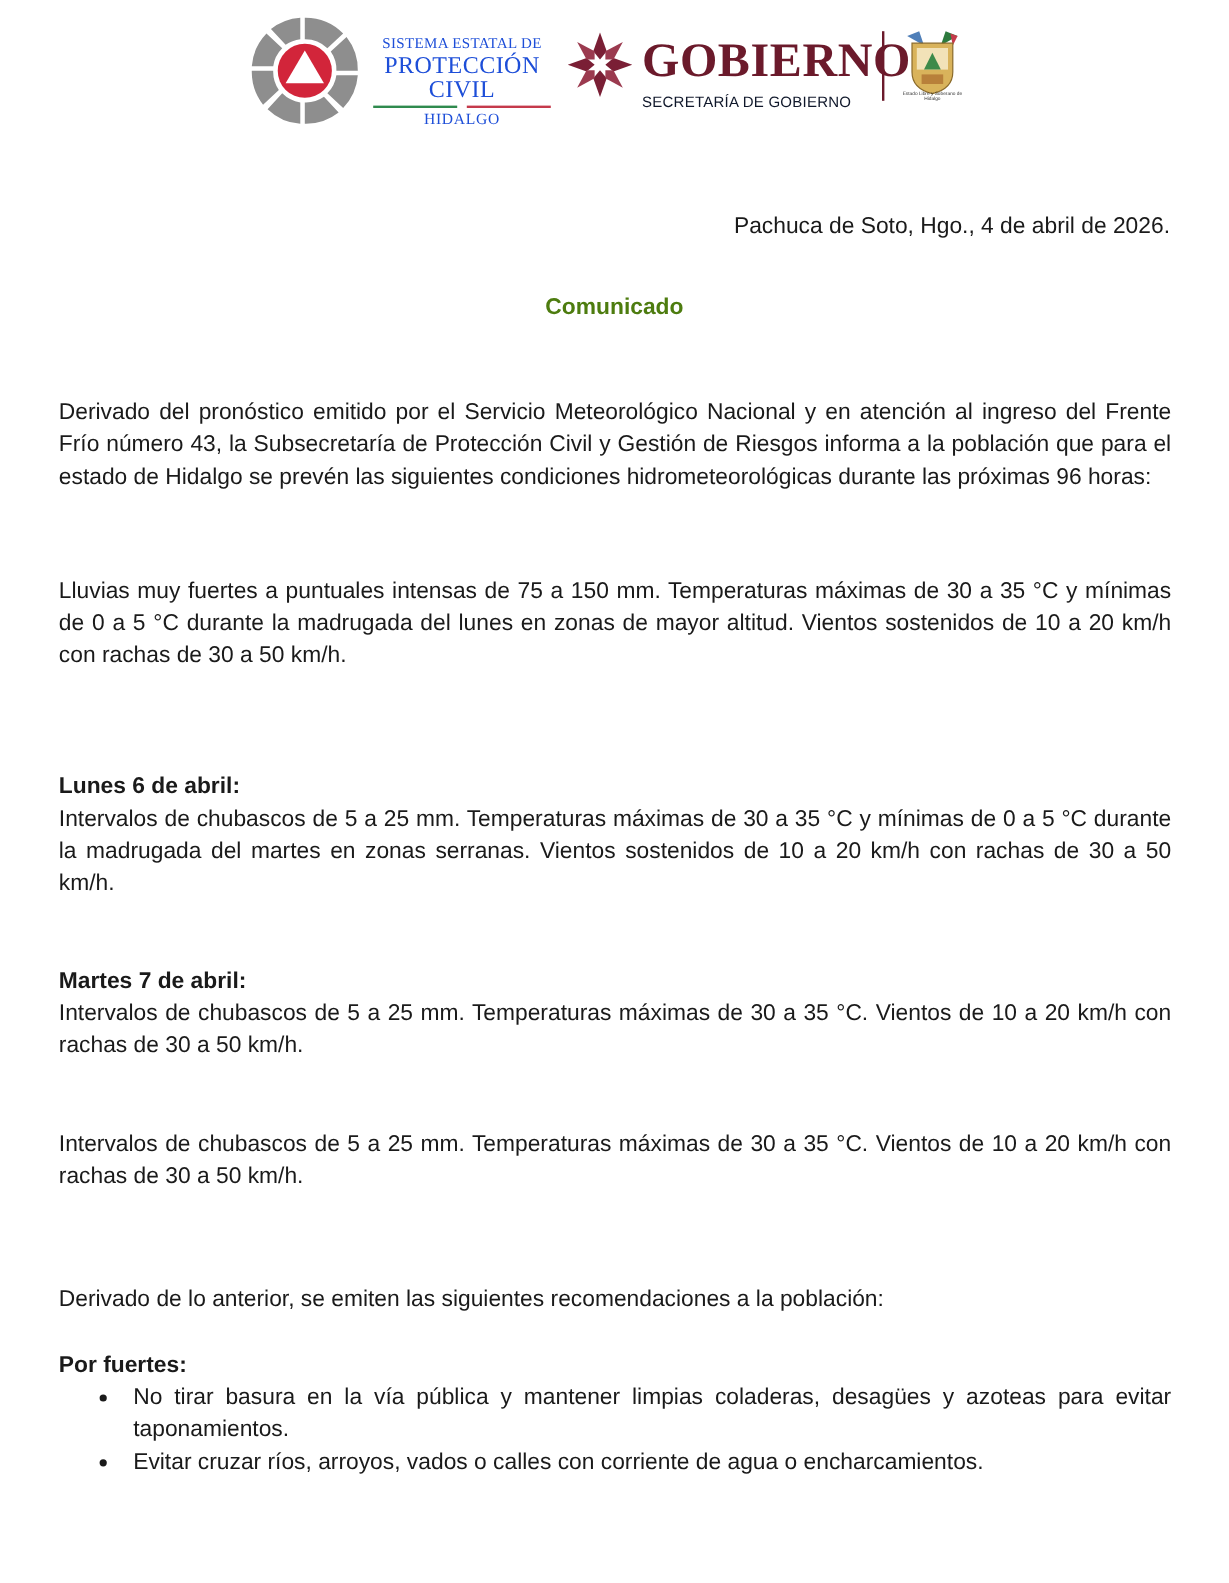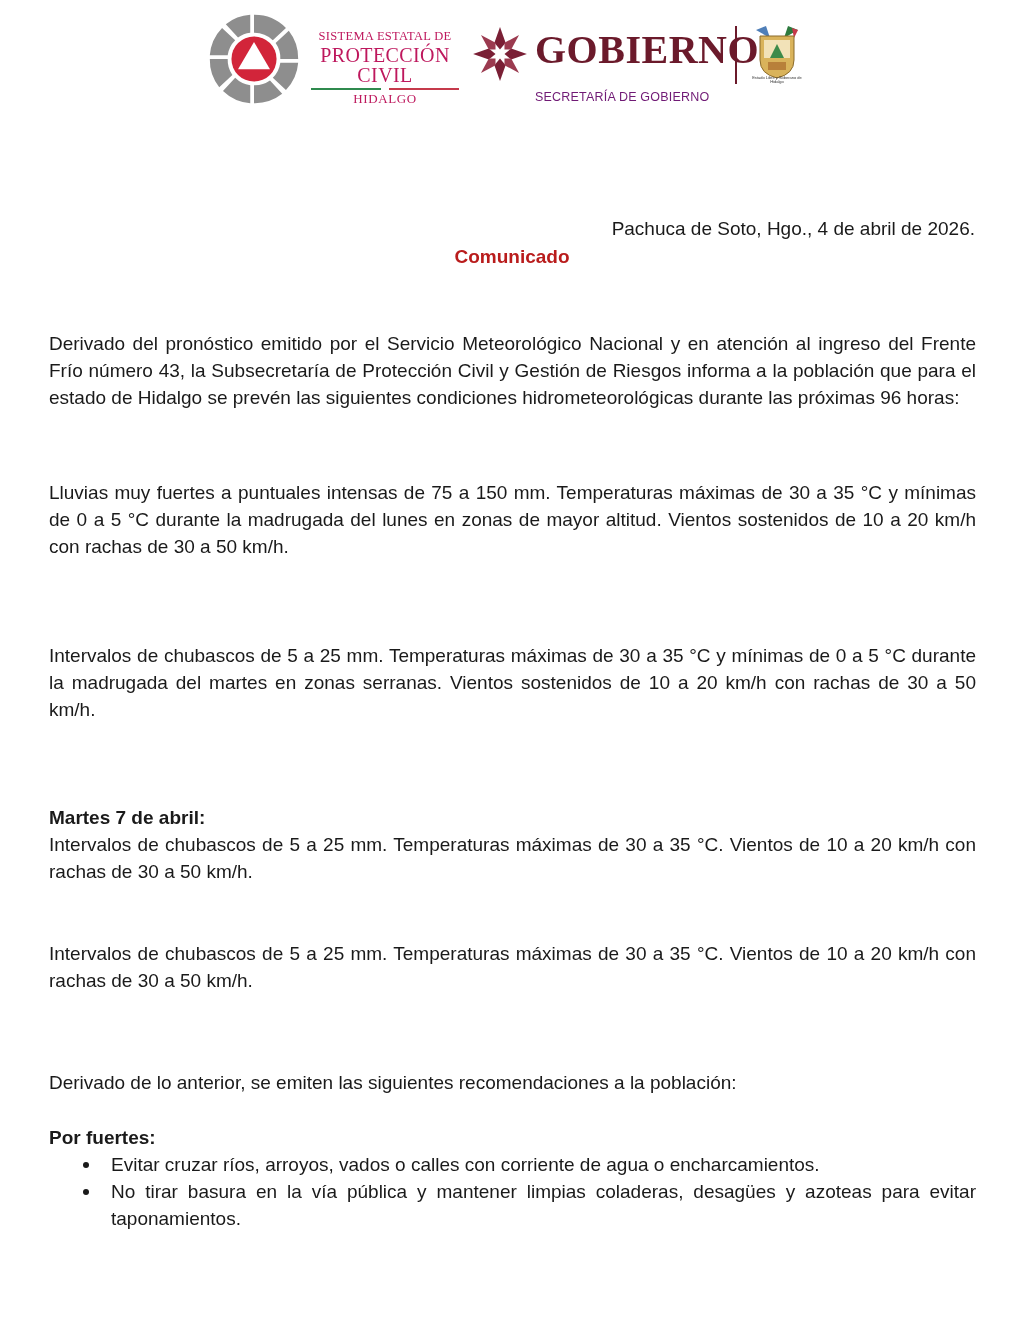--- a/index.html
+++ b/index.html
@@ -29,21 +29,21 @@
       width: 94px;
       height: 94px;
     }
     .pc-text {
       position: absolute;
       left: 100px;
       top: 20px;
       width: 160px;
       text-align: center;
       font-family: "Liberation Serif", "DejaVu Serif", serif;
-      color: #be185d;
+      color: #1d4ed8;
       line-height: 1;
     }
     .pc-line1 { font-size: 12.5px; letter-spacing: 0.3px; display: block; }
     .pc-line2 { font-size: 20px; letter-spacing: 0.4px; display: block; margin-top: 2px; }
     .pc-rule { display: flex; justify-content: center; gap: 8px; margin: 3px 0 2px; }
     .pc-rule span { display: block; height: 2px; width: 70px; }
     .pc-rule .g { background: #2f8a4e; }
     .pc-rule .r { background: #c53a4b; }
     .pc-line3 { font-size: 13px; letter-spacing: 0.6px; display: block; }
     .star {
@@ -64,22 +64,22 @@
       font-family: "Liberation Serif", "DejaVu Serif", serif;
       font-weight: bold;
       font-size: 40px;
       letter-spacing: 0.5px;
       line-height: 1;
     }
     .gob-sub {
       display: block;
       font-family: "Liberation Sans", sans-serif;
       font-size: 12.5px;
-      color: #701a75;
-      margin-top: 20px;
+      color: #0f172a;
+      margin-top: 8px;
       letter-spacing: 0.2px;
     }
     .divider {
       position: absolute;
       left: 530px;
       top: 16px;
       width: 2px;
       height: 58px;
       background: #6b1a2b;
     }
@@ -121,21 +121,21 @@
       text-align: right;
     }
     .title {
       position: absolute;
       left: 0;
       width: 1024px;
       top: 243px;
       text-align: center;
       font-weight: bold;
       font-size: 19px;
-      color: #b91c1c;
+      color: #4d7c0f;
       line-height: 27px;
     }
     .day-heading {
       display: block;
       font-weight: bold;
     }
     .reco-list {
       position: absolute;
       left: 49px;
       width: 927px;
@@ -218,49 +218,50 @@
     <path d="M46 6 L36 2 L32 14 Z" fill="#2d7a3e"></path>
     <path d="M40 4 L46 6 L42 14 Z" fill="#c53a4b"></path>
     <path d="M8 12 L42 12 L42 36 Q42 50 25 54 Q8 50 8 36 Z" fill="#d9b35b" stroke="#8a6a2a" stroke-width="1"></path>
     <rect x="12" y="16" width="26" height="18" fill="#f2e2b8"></rect>
     <polygon points="18,34 25,20 32,34" fill="#3d8a4a"></polygon>
     <rect x="16" y="38" width="18" height="8" fill="#b8803a"></rect>
   </svg>
   <div class="coat-caption">Estado Libre y Soberano de Hidalgo</div>
 </div>
 
-<div class="date-line doc-text" style="left:auto; width:auto;margin-top:40px;">Pachuca de Soto, Hgo., 4 de abril de 2026.</div>
+<div class="date-line doc-text" style="left:auto; width:auto;">Pachuca de Soto, Hgo., 4 de abril de 2026.</div>
 
 <div class="title">Comunicado</div>
 
 <p class="doc-text justify" style="top:330px;">Derivado del pronóstico emitido por el Servicio Meteorológico Nacional y en atención al ingreso del Frente Frío número 43, la Subsecretaría de Protección Civil y Gestión de Riesgos informa a la población que para el estado de Hidalgo se prevén las siguientes condiciones hidrometeorológicas durante las próximas 96 horas:</p>
 
 <div class="doc-text justify" style="top:479px;">
   <span>Lluvias muy fuertes a puntuales intensas de 75 a 150 mm. Temperaturas máximas de 30 a 35 °C y mínimas de 0 a 5 °C durante la madrugada del lunes en zonas de mayor altitud. Vientos sostenidos de 10 a 20 km/h con rachas de 30 a 50 km/h.</span>
 </div>
 
 <div class="doc-text justify" style="top:642px;">
+  <span class="day-heading">Lunes 6 de abril:</span>
   <span>Intervalos de chubascos de 5 a 25 mm. Temperaturas máximas de 30 a 35 °C y mínimas de 0 a 5 °C durante la madrugada del martes en zonas serranas. Vientos sostenidos de 10 a 20 km/h con rachas de 30 a 50 km/h.</span>
 </div>
 
 <div class="doc-text justify" style="top:804px;">
   <span class="day-heading">Martes 7 de abril:</span>
   <span>Intervalos de chubascos de 5 a 25 mm. Temperaturas máximas de 30 a 35 °C. Vientos de 10 a 20 km/h con rachas de 30 a 50 km/h.</span>
 </div>
 
 <div class="doc-text justify" style="top:940px;">
   <span>Intervalos de chubascos de 5 a 25 mm. Temperaturas máximas de 30 a 35 °C. Vientos de 10 a 20 km/h con rachas de 30 a 50 km/h.</span>
 </div>
 
 <p class="doc-text" style="top:1069px;">Derivado de lo anterior, se emiten las siguientes recomendaciones a la población:</p>
 
 <p class="doc-text" style="top:1124px; font-weight:bold;">Por fuertes:</p>
 
 <ul class="reco-list">
+  <li>
+    <span class="bullet"></span>
+    <span>No tirar basura en la vía pública y mantener limpias coladeras, desagües y azoteas para evitar taponamientos.</span>
+  </li>
   <li>
     <span class="bullet"></span>
     <span>Evitar cruzar ríos, arroyos, vados o calles con corriente de agua o encharcamientos.</span>
   </li>
-  <li>
-    <span class="bullet"></span>
-    <span>No tirar basura en la vía pública y mantener limpias coladeras, desagües y azoteas para evitar taponamientos.</span>
-  </li>
 </ul>
 
 </body></html>

